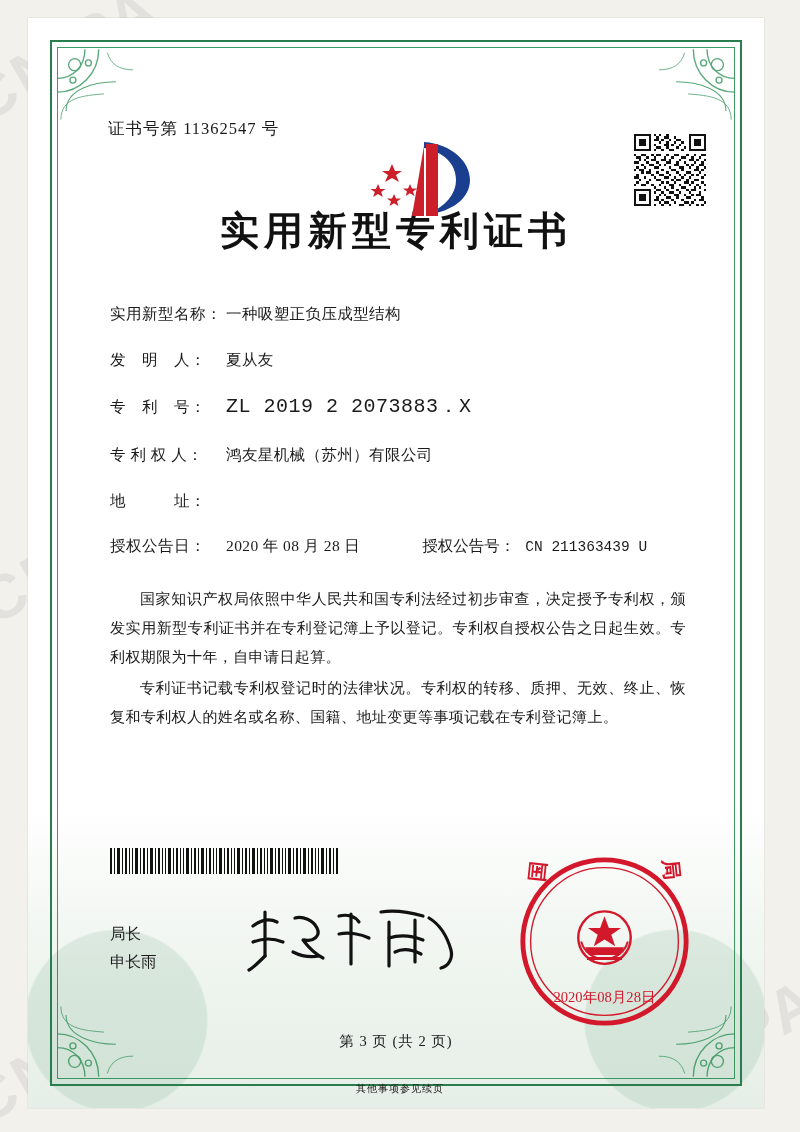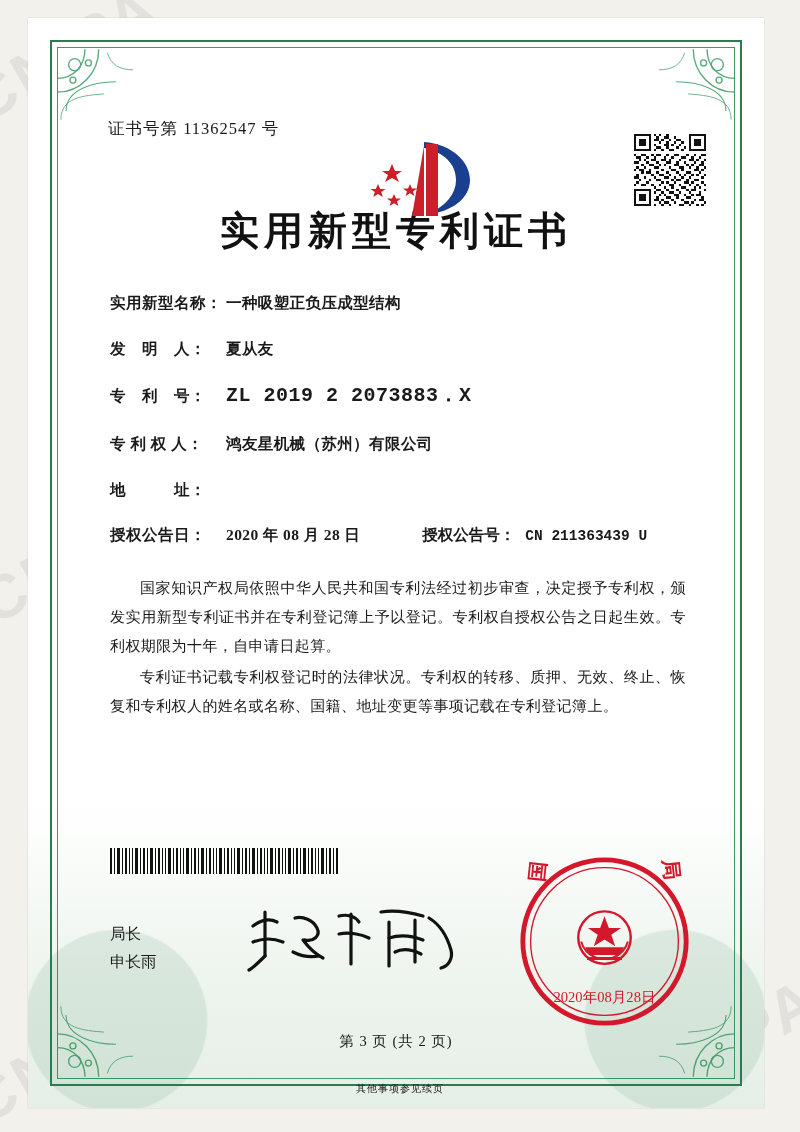--- a/index.html
+++ b/index.html
@@ -132,25 +132,24 @@
     text-align: center;
     font-size: 39px;
     font-weight: 700;
     letter-spacing: 5px;
     margin-top: 64px;
     color: #111;
     font-family: "DejaVu Serif", "Liberation Serif", serif;
   }
 
   .fields {
-    margin-top: 37px;
+    margin-top: 48px;
     padding-left: 22px;
     font-size: 15.5px;
     line-height: 1;
-    font-weight: bold;
   }
   .frow {
     display: flex;
     align-items: baseline;
     margin-bottom: 30px;
   }
   .flabel {
     width: 116px;
     flex: 0 0 116px;
     letter-spacing: 0.5px;

